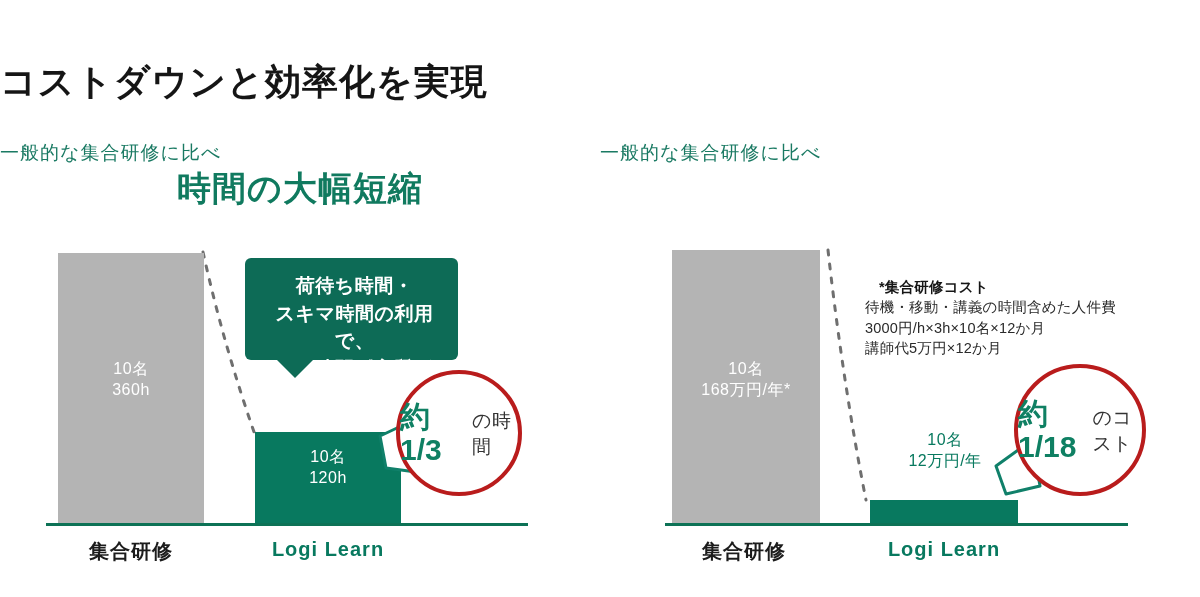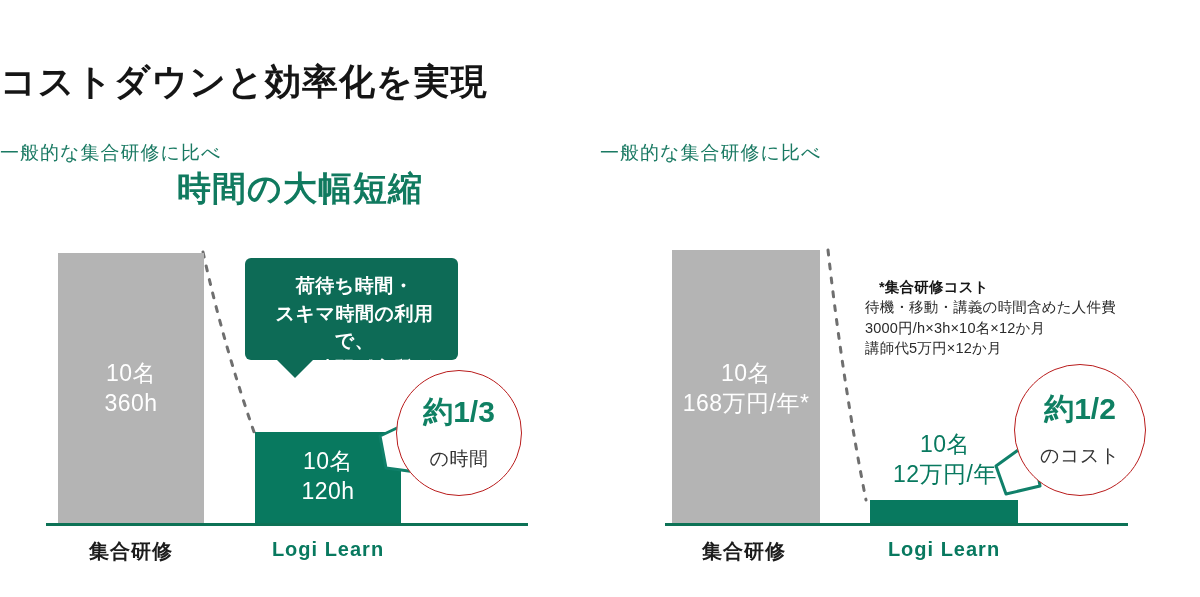--- a/index.html
+++ b/index.html
@@ -64,21 +64,21 @@
     background: #0d7256;
   }
 
   .bar { position: absolute; }
   .bar-gray  { background: #b4b4b4; }
   .bar-green { background: #08795f; }
 
   .bar-label {
     position: absolute;
     text-align: center;
-    font-size: 23px;
+    font-size: 16px;
     line-height: 1.32;
     font-weight: 400;
     letter-spacing: 0.5px;
     white-space: pre-line;
   }
   .bar-label-inside  { color: #ffffff; }
   .bar-label-green   { color: #08795f; font-weight: 500; }
 
   .axis-label {
     position: absolute;
@@ -114,23 +114,22 @@
     border-right: 19px solid transparent;
     border-top: 19px solid #0d6b56;
   }
 
   
   .badge-wrap { position: absolute; }
   .badge-circle {
     position: absolute;
     border-radius: 50%;
     background: #ffffff;
-    border: 1px solid #b91c1c;
+    border: 4px solid #b91c1c;
     display: flex;
-    flex-direction: column;
     align-items: center;
     justify-content: center;
     gap: 16px;
   }
   .badge-big {
     font-size: 30px;
     font-weight: 700;
     color: #0f8063;
     letter-spacing: 0px;
     line-height: 1.1;
@@ -237,21 +236,21 @@
         <span class="footnote-title">*集合研修コスト</span><span>待機・移動・講義の時間含めた人件費
 3000円/h×3h×10名×12か月
 講師代5万円×12か月</span>
       </div>
 
       <div class="badge-wrap" style="left:388px; top:362px; width:160px; height:150px;">
         <svg width="160" height="150" style="position:absolute;left:0;top:0;">
           <path d="M 44 78 L 8 104 L 18 132 L 52 124 Z" fill="#ffffff" stroke="#10806a" stroke-width="3" stroke-linejoin="round"></path>
         </svg>
         <div class="badge-circle" style="left:26px; top:2px; width:132px; height:132px;">
-          <span class="badge-big">約1/2</span>
+          <span class="badge-big">約1/18</span>
           <span class="badge-small">のコスト</span>
         </div>
       </div>
 
     </div>
   </div>
 
 </div>
 
 </body></html>

